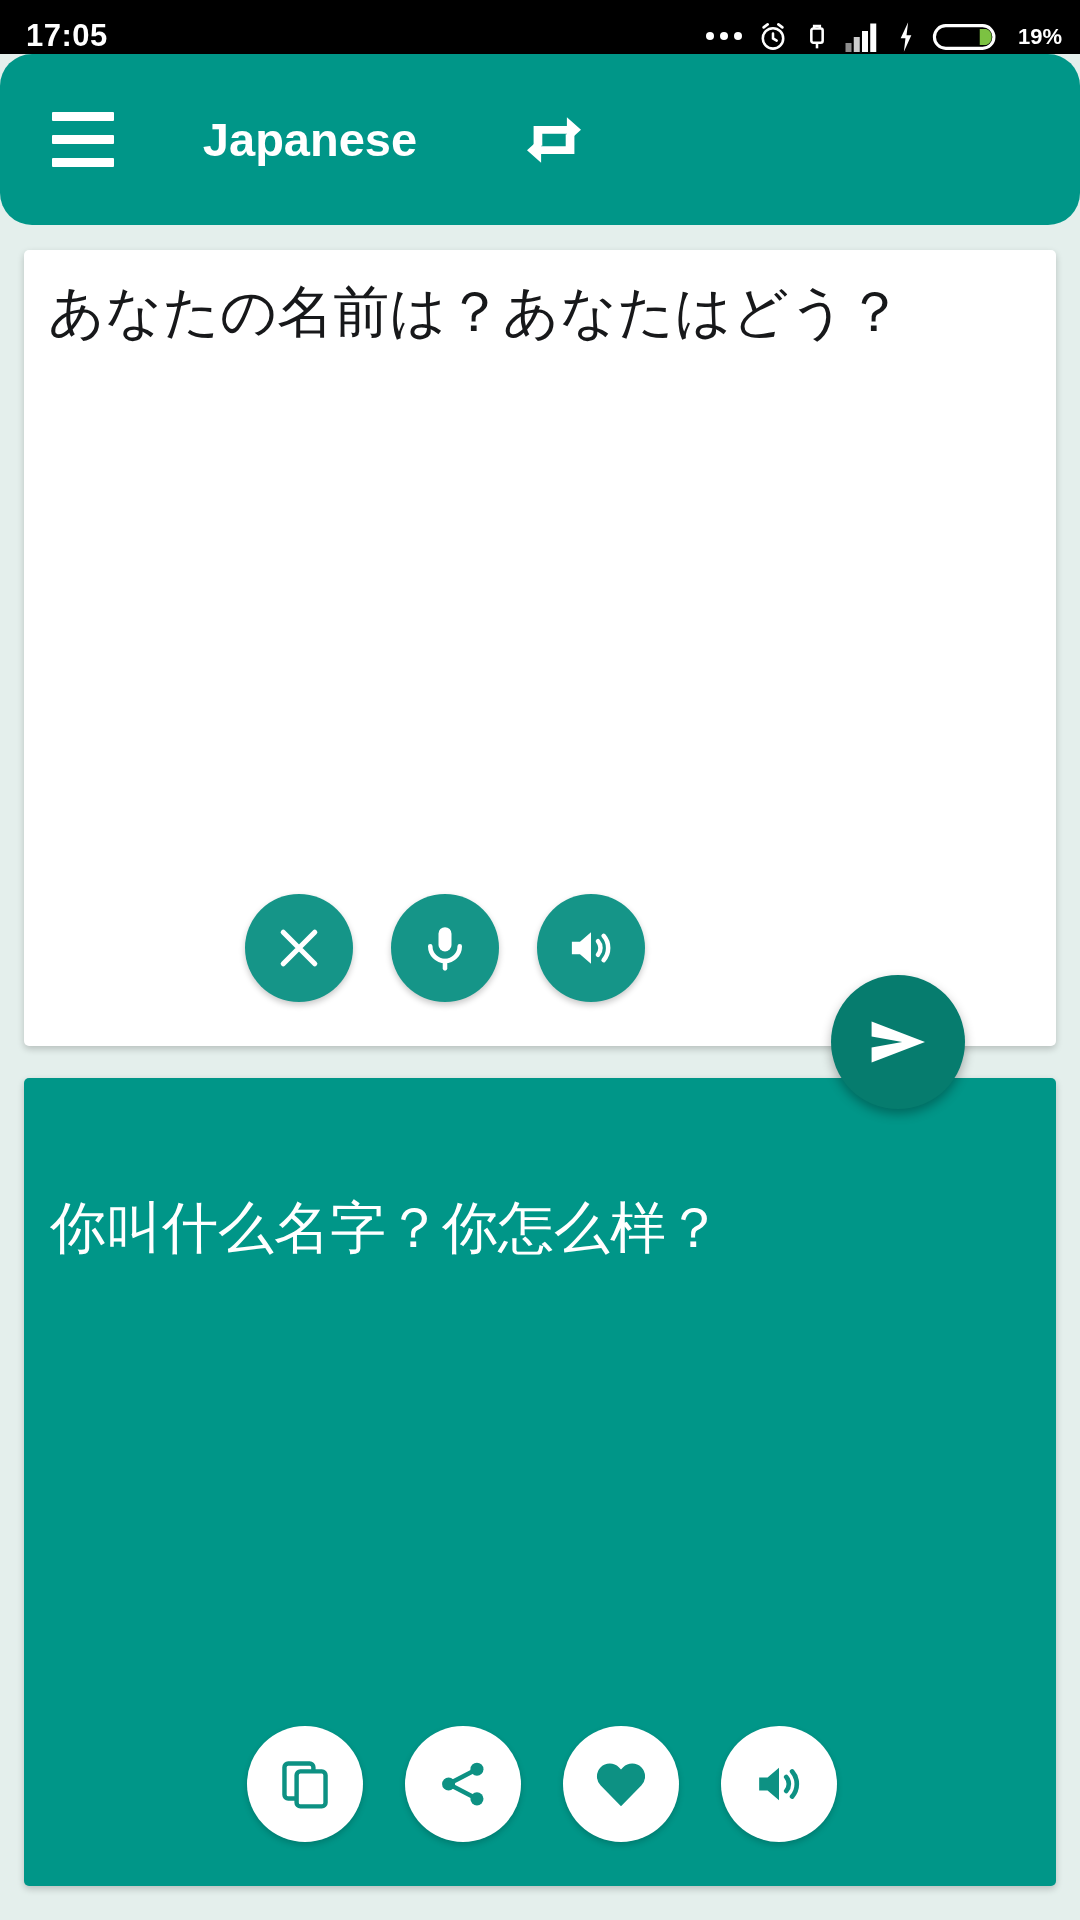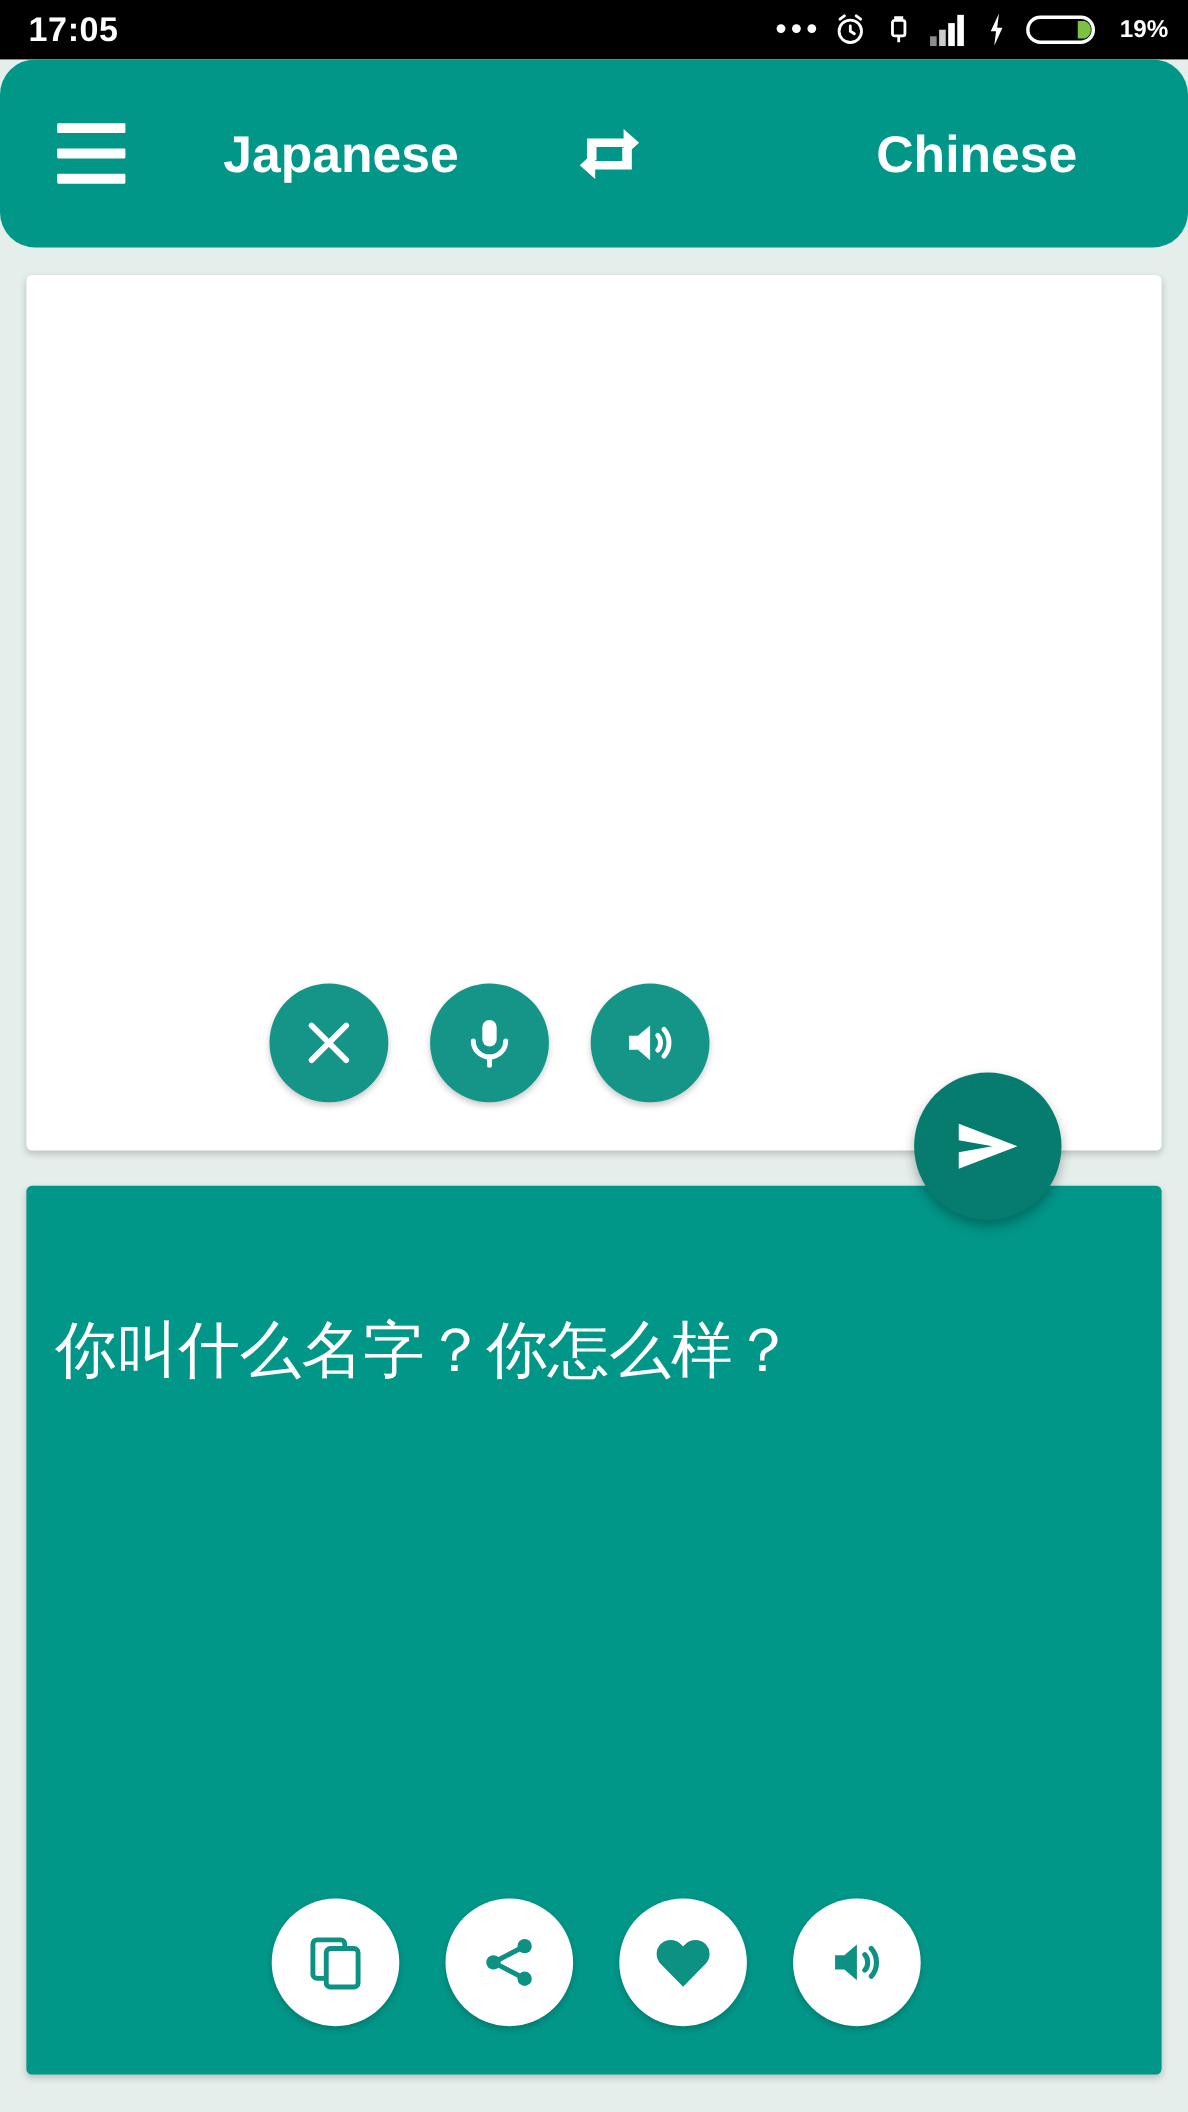--- a/index.html
+++ b/index.html
@@ -9,21 +9,21 @@
     font-family:"Liberation Sans", sans-serif;
     overflow:hidden;
   }
   #app { position:relative; width:1080px; height:1920px; background:#E4EFEC; }
 
   
   .statusbar {
     position:absolute; top:0; left:0;
     width:1080px; height:54px;
     background:#000;
-    display:flex; align-items:center;
+    display:flex; align-items:flex-end;
     padding:0 18px 0 26px;
     color:#fff;
   }
   .sb-time { font-size:31px; font-weight:bold; letter-spacing:0.5px; }
   .sb-spacer { flex:1; }
   .sb-right { display:flex; align-items:center; gap:14px; }
   .sb-dots { display:flex; gap:6px; align-items:flex-end; padding-bottom:3px; }
   .sb-dots i { width:8px; height:8px; border-radius:50%; background:#fff; display:block; }
   .sb-ico { display:block; }
   .sb-batt-pct { font-size:22px; font-weight:bold; margin-left:2px; }
@@ -175,24 +175,24 @@
 
     <div class="lang lang-src">Japanese</div>
 
     <div class="swap-btn">
       <svg width="72" height="72" viewBox="0 0 24 24">
         <path d="M5.2 7.3h11.1V4.4L21 8.6l-4.7 4.2v-2.9H8.1v4.0H5.2z" fill="#fff"></path>
         <path d="M18.8 16.7H7.7v2.9L3 15.4l4.7-4.2v2.9h8.2v-4.0h2.9z" fill="#fff"></path>
       </svg>
     </div>
 
-    <div class="lang lang-tgt">Chinese</div>
   </div>
 
   <div class="card-source">
+    <div class="src-text">あなたの名前は？あなたはどう？</div>
 
     <div class="src-actions">
       <div class="fab-teal">
         <svg width="54" height="54" viewBox="0 0 24 24">
           <path d="M5 5 19 19M19 5 5 19" stroke="#fff" stroke-width="2.3" stroke-linecap="round" fill="none"></path>
         </svg>
       </div>
 
       <div class="fab-teal">
         <svg width="52" height="52" viewBox="0 0 24 24">

